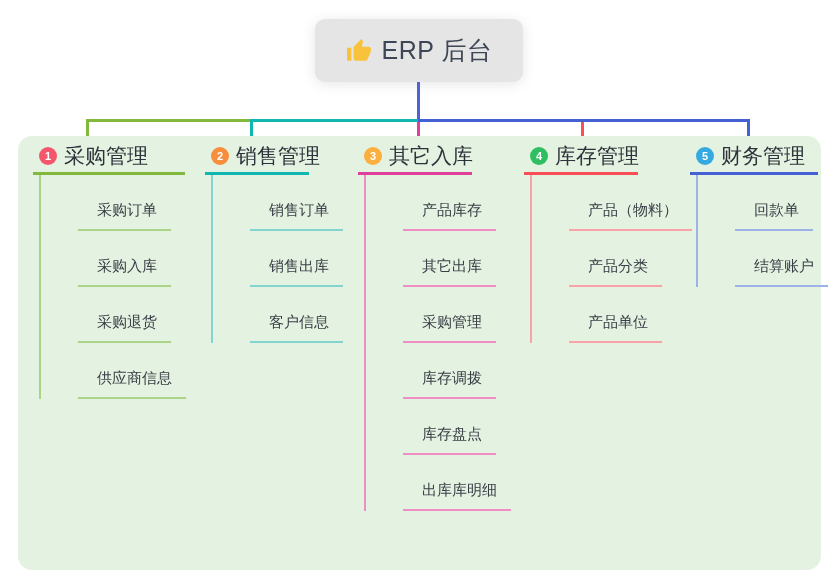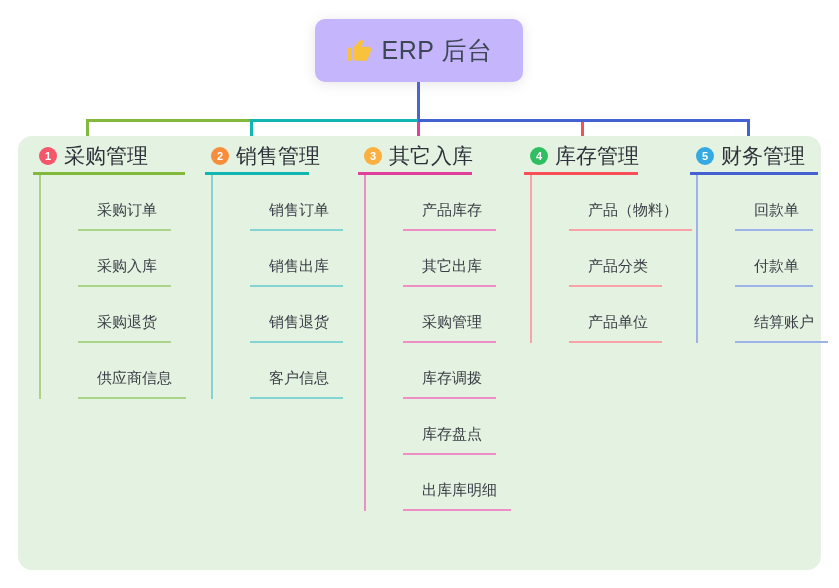--- a/index.html
+++ b/index.html
@@ -1,21 +1,21 @@
 <!DOCTYPE html>
 <html><head>
 <meta charset="utf-8">
 <style>
   html,body{margin:0;padding:0;background:#ffffff;font-family:"Liberation Sans","DejaVu Sans",sans-serif;}
   .canvas{position:relative;width:839px;height:588px;background:#ffffff;overflow:hidden;}
 
   
   .root-node{
     position:absolute;left:315px;top:19px;width:208px;height:63px;
-    background:#c4b5fd;border-radius:10px;
+    background:#e5e5e5;border-radius:10px;
     box-shadow:0 2px 14px rgba(0,0,0,0.10);
     display:flex;align-items:center;justify-content:center;gap:10px;
   }
   .root-title{font-size:25px;font-weight:500;color:#3d4654;letter-spacing:.5px;}
   .thumb-icon{width:26px;height:26px;display:block;}
 
   
   .conn{position:absolute;}
   .v{width:3px;}
   .h{height:3px;}
@@ -104,21 +104,20 @@
   </div>
 
   <div class="branch b1" style="--c: #12b6b1; --lc: #84d5d1; --bc: #f78e3d;">
     <div class="branch-heading">
       <span class="badge">2</span>
       <span class="branch-label">销售管理</span>
     </div>
     <div class="children">
       <div class="child">销售订单</div>
       <div class="child">销售出库</div>
-      <div class="child">销售退货</div>
       <div class="child">客户信息</div>
     </div>
   </div>
 
   <div class="branch b2" style="--c: #e0409a; --lc: #ee8ec4; --bc: #fbaf3e;">
     <div class="branch-heading">
       <span class="badge">3</span>
       <span class="branch-label">其它入库</span>
     </div>
     <div class="children">
@@ -143,18 +142,17 @@
     </div>
   </div>
 
   <div class="branch b4" style="--c: #4560d2; --lc: #9db2e7; --bc: #35a9e1;">
     <div class="branch-heading">
       <span class="badge">5</span>
       <span class="branch-label">财务管理</span>
     </div>
     <div class="children">
       <div class="child">回款单</div>
-      <div class="child">付款单</div>
       <div class="child">结算账户</div>
     </div>
   </div>
 
 </div>
 
 </body></html>

